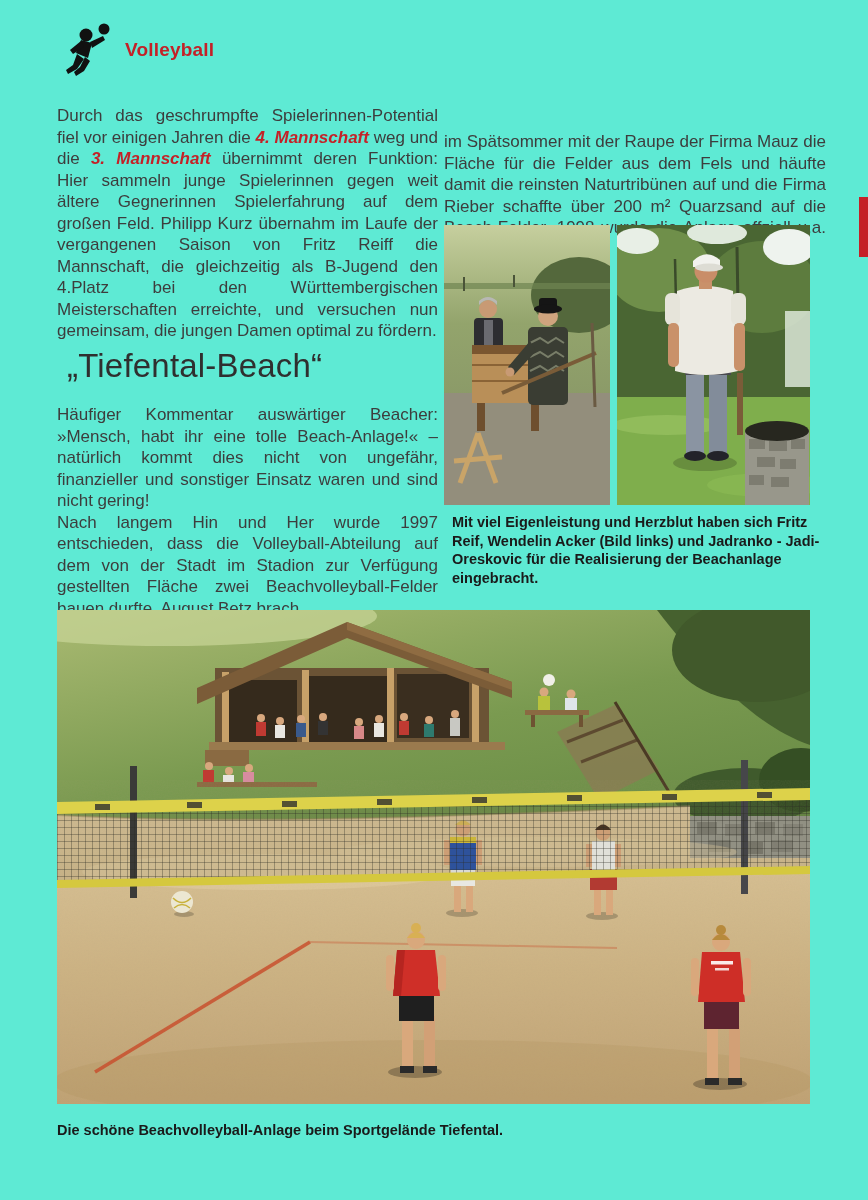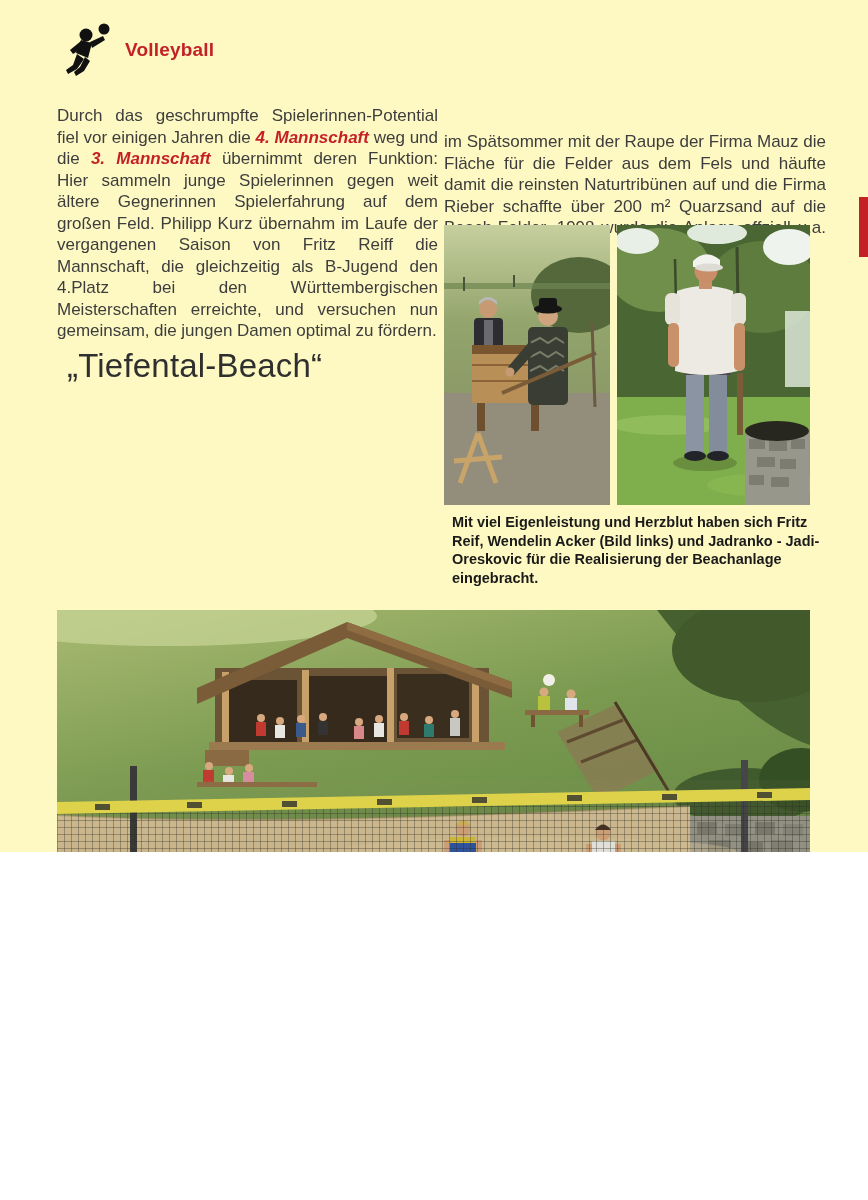--- a/index.html
+++ b/index.html
@@ -3,21 +3,21 @@
 <meta charset="utf-8">
 <style>
   :root{
     --color-accent:#c42127;
     --color-body:#3d3d3d;
     --color-caption:#1a1a1a;
   }
   *{margin:0;padding:0;box-sizing:border-box;}
   html,body{background:#fff;}
   body{font-family:"Liberation Sans","DejaVu Sans",sans-serif;}
-  .page{position:relative;width:868px;height:852px;background:#fef9c3;overflow:hidden;}
+  .page{position:relative;width:868px;height:1200px;background:#5eead4;overflow:hidden;}
 
   .masthead{position:absolute;left:63px;top:22px;display:flex;align-items:center;gap:12px;}
   .masthead .icon{width:50px;height:56px;}
   .masthead .title{color:var(--color-accent);font-size:19px;font-weight:bold;letter-spacing:.2px;}
 
   .bodytext{color:var(--color-body);font-size:17px;line-height:21.5px;text-align:justify;
             hyphens:auto;-webkit-hyphens:auto;word-spacing:-.2px;}
   .p1{position:absolute;left:57px;top:105px;width:381px;}
   .p-right{position:absolute;left:444px;top:105px;width:382px;margin-top:26px;}
   .accent-bold{color:var(--color-accent);font-weight:bold;font-style:italic;}
@@ -57,20 +57,22 @@
       </g>
     </svg>
     <span class="title">Volleyball</span>
   </div>
 
   <p class="bodytext p1"><span>Durch das geschrumpfte Spielerinnen-Potential fiel vor einigen Jahren die </span><span class="accent-bold">4. Mannschaft</span><span> weg und die </span><span class="accent-bold">3. Mannschaft</span><span> übernimmt deren Funktion: Hier sammeln junge Spielerinnen gegen weit ältere Gegnerinnen Spielerfahrung auf dem großen Feld. Philipp Kurz übernahm im Laufe der vergangenen Saison von Fritz Reiff die Mannschaft, die gleichzeitig als B-Jugend den 4.Platz bei den Württembergischen Meisterschaften erreichte, und versuchen nun gemeinsam, die jungen Damen optimal zu fördern.</span></p>
 
   <h1 class="section-heading">„Tiefental-Beach“</h1>
 
   <div class="p2wrap">
+    <p class="bodytext">Häufiger Kommentar auswärtiger Beacher: »Mensch, habt ihr eine tolle Beach-Anlage!« – natürlich kommt dies nicht von ungefähr, finanzieller und sonstiger Einsatz waren und sind nicht gering!</p>
+    <p class="bodytext">Nach langem Hin und Her wurde 1997 entschieden, dass die Volleyball-Abteilung auf dem von der Stadt im Stadion zur Verfügung gestellten Fläche zwei Beachvolleyball-Felder bauen durfte. August Betz brach</p>
   </div>
 
   <p class="bodytext p-right">im Spätsommer mit der Raupe der Firma Mauz die Fläche für die Felder aus dem Fels und häufte damit die reinsten Naturtribünen auf und die Firma Rieber schaffte über 200 m² Quarzsand auf die Beach-Felder. 1998 wurde die Anlage offziell u.a. von Bürger-</p>
 
   <figure class="photo photo-a">
     <svg viewBox="0 0 166 280" preserveAspectRatio="none" role="img" aria-label="Männer bauen mit Holz an der Beachanlage">
       <defs>
         <linearGradient id="bgA" x1="0" y1="0" x2="0" y2="1">
           <stop offset="0" stop-color="#c6cf9e"></stop>
             <stop offset="0.35" stop-color="#93a46c"></stop>
@@ -383,16 +385,17 @@
         <rect x="658" y="358" width="14" height="2.5" fill="#ffffff" opacity="0.8"></rect>
         <rect x="634" y="348" width="8" height="38" rx="4" fill="#d9a87c"></rect>
         <rect x="686" y="348" width="8" height="38" rx="4" fill="#d9a87c"></rect>
         <circle cx="664" cy="332" r="9" fill="#d9a87c"></circle>
         <path d="M655 330 Q664 318 673 330 Z" fill="#b78a3c"></path>
         <circle cx="664" cy="320" r="5" fill="#b78a3c"></circle>
       </g>
     </svg>
   </figure>
 
+  <p class="caption caption-bottom">Die schöne Beachvolleyball-Anlage beim Sportgelände Tiefental.</p>
 
   <div class="edge-tab"></div>
 
 </div>
 
 </body></html>

